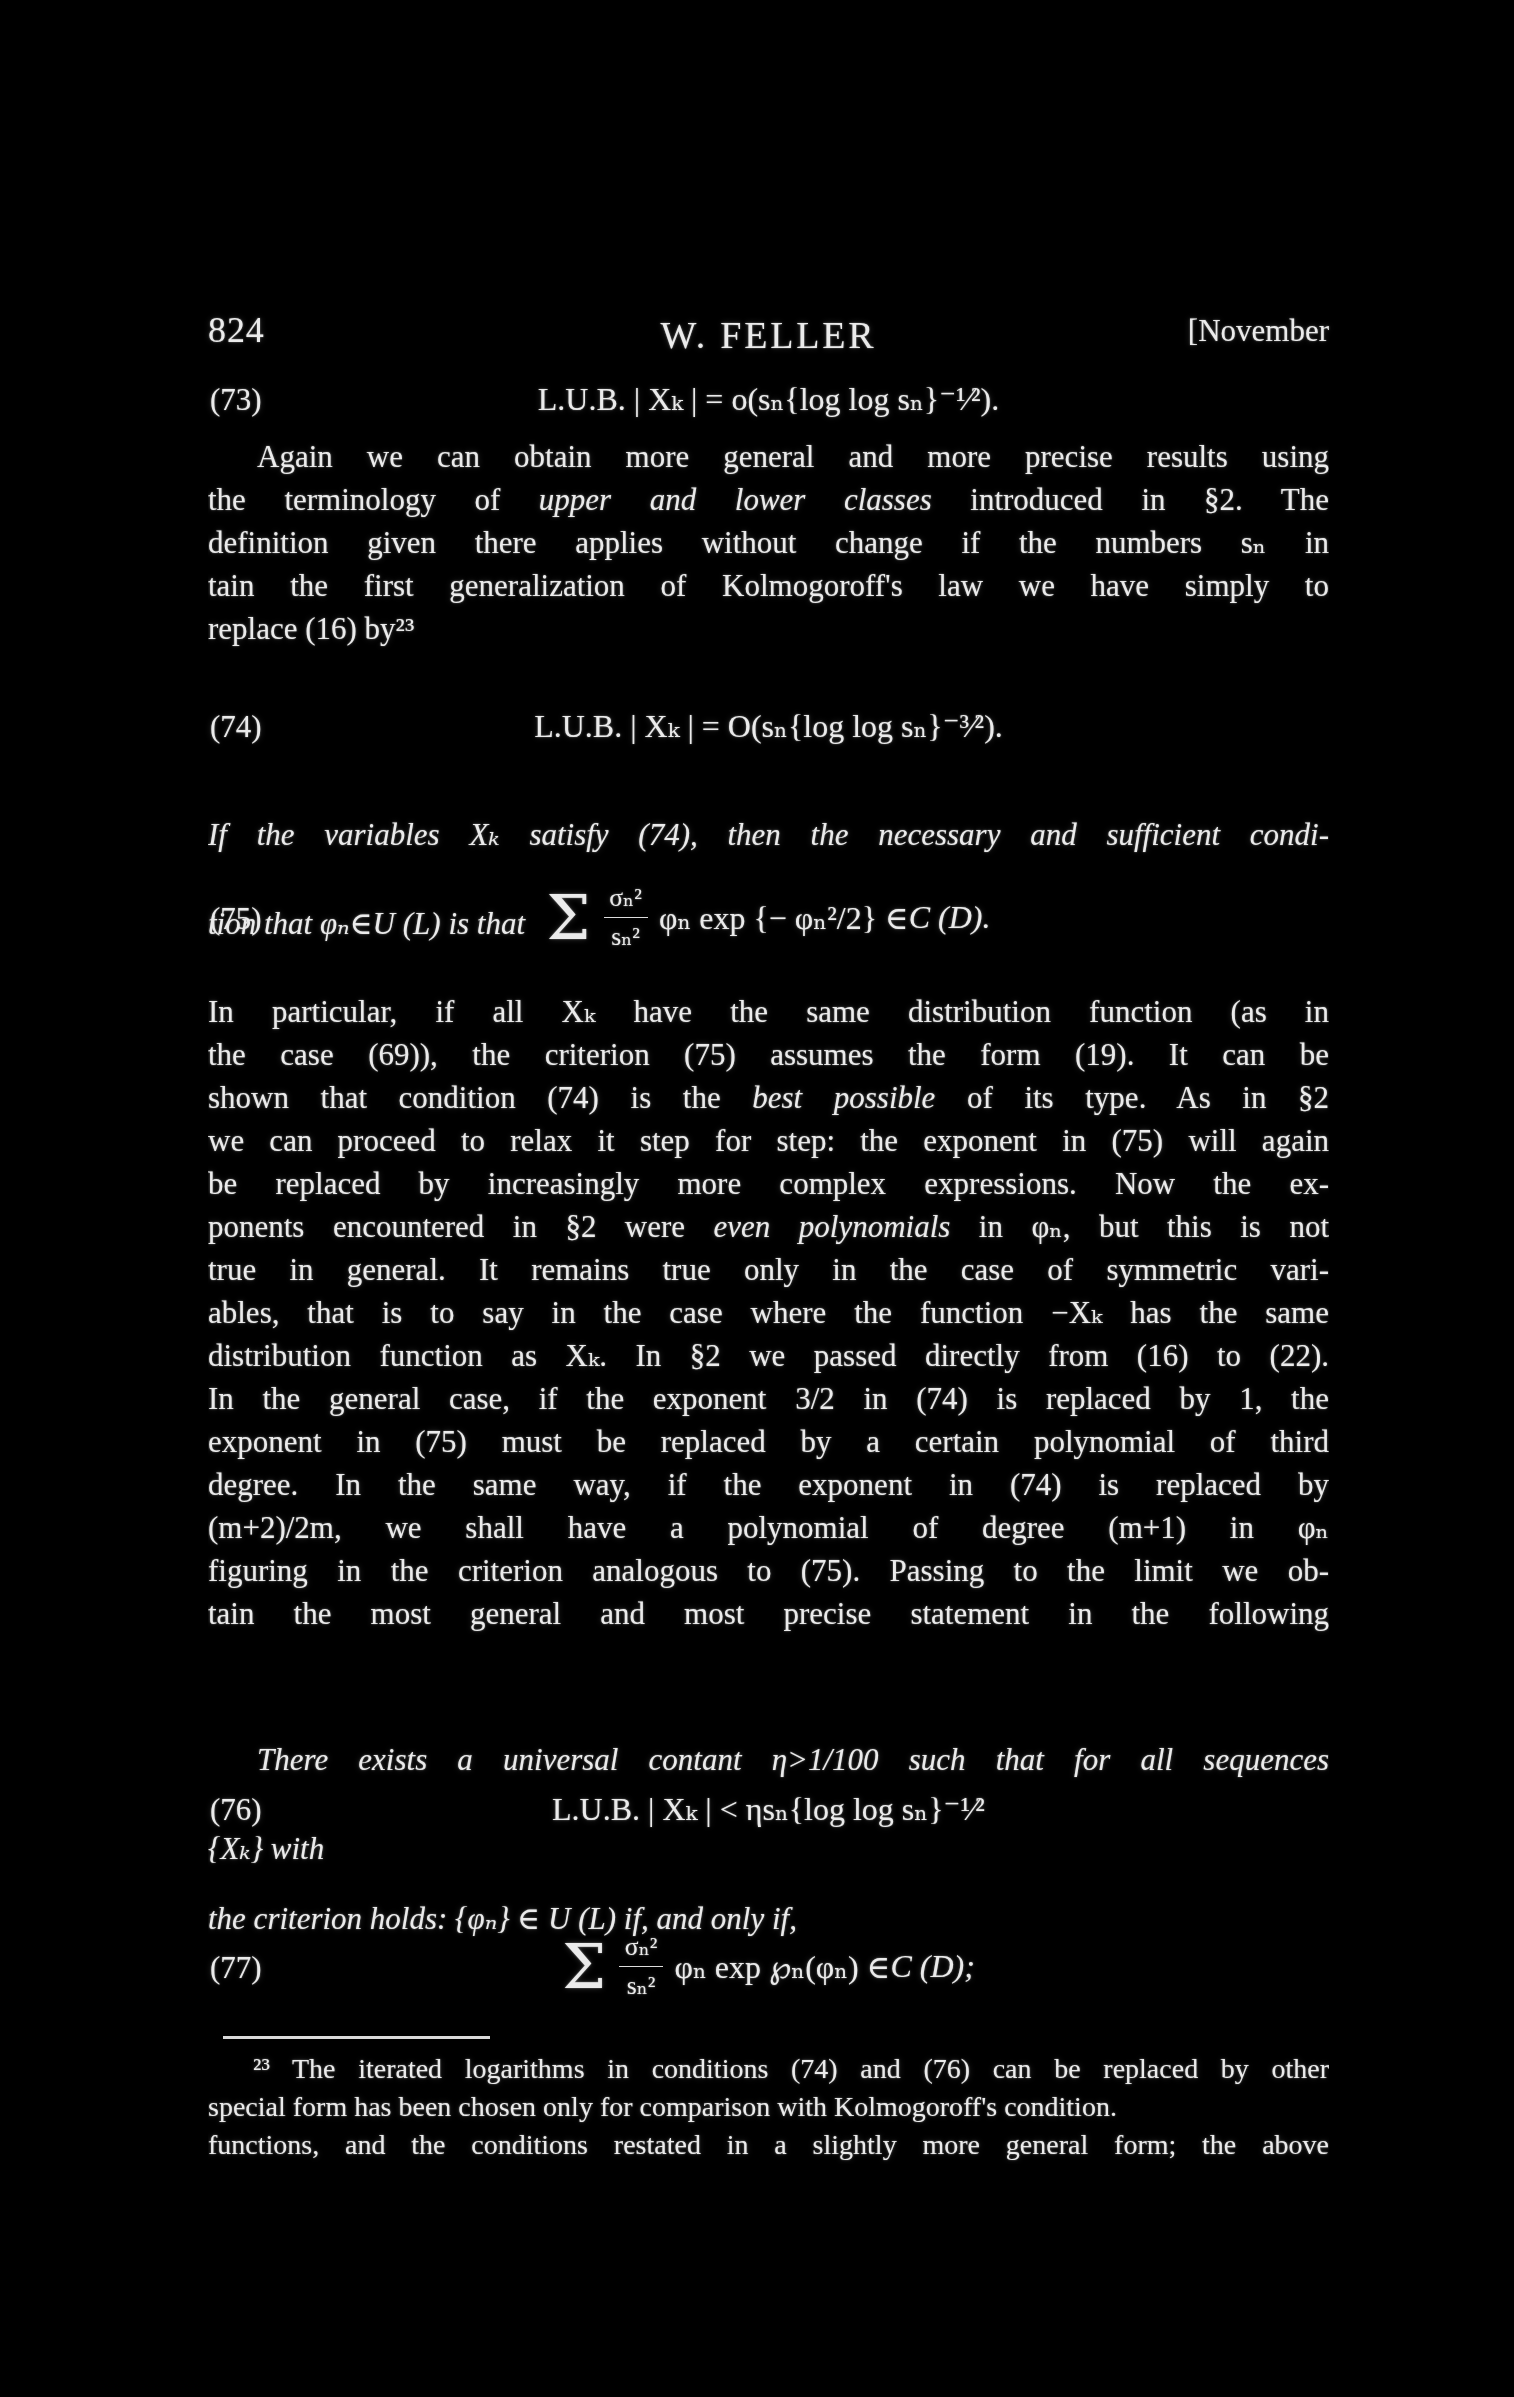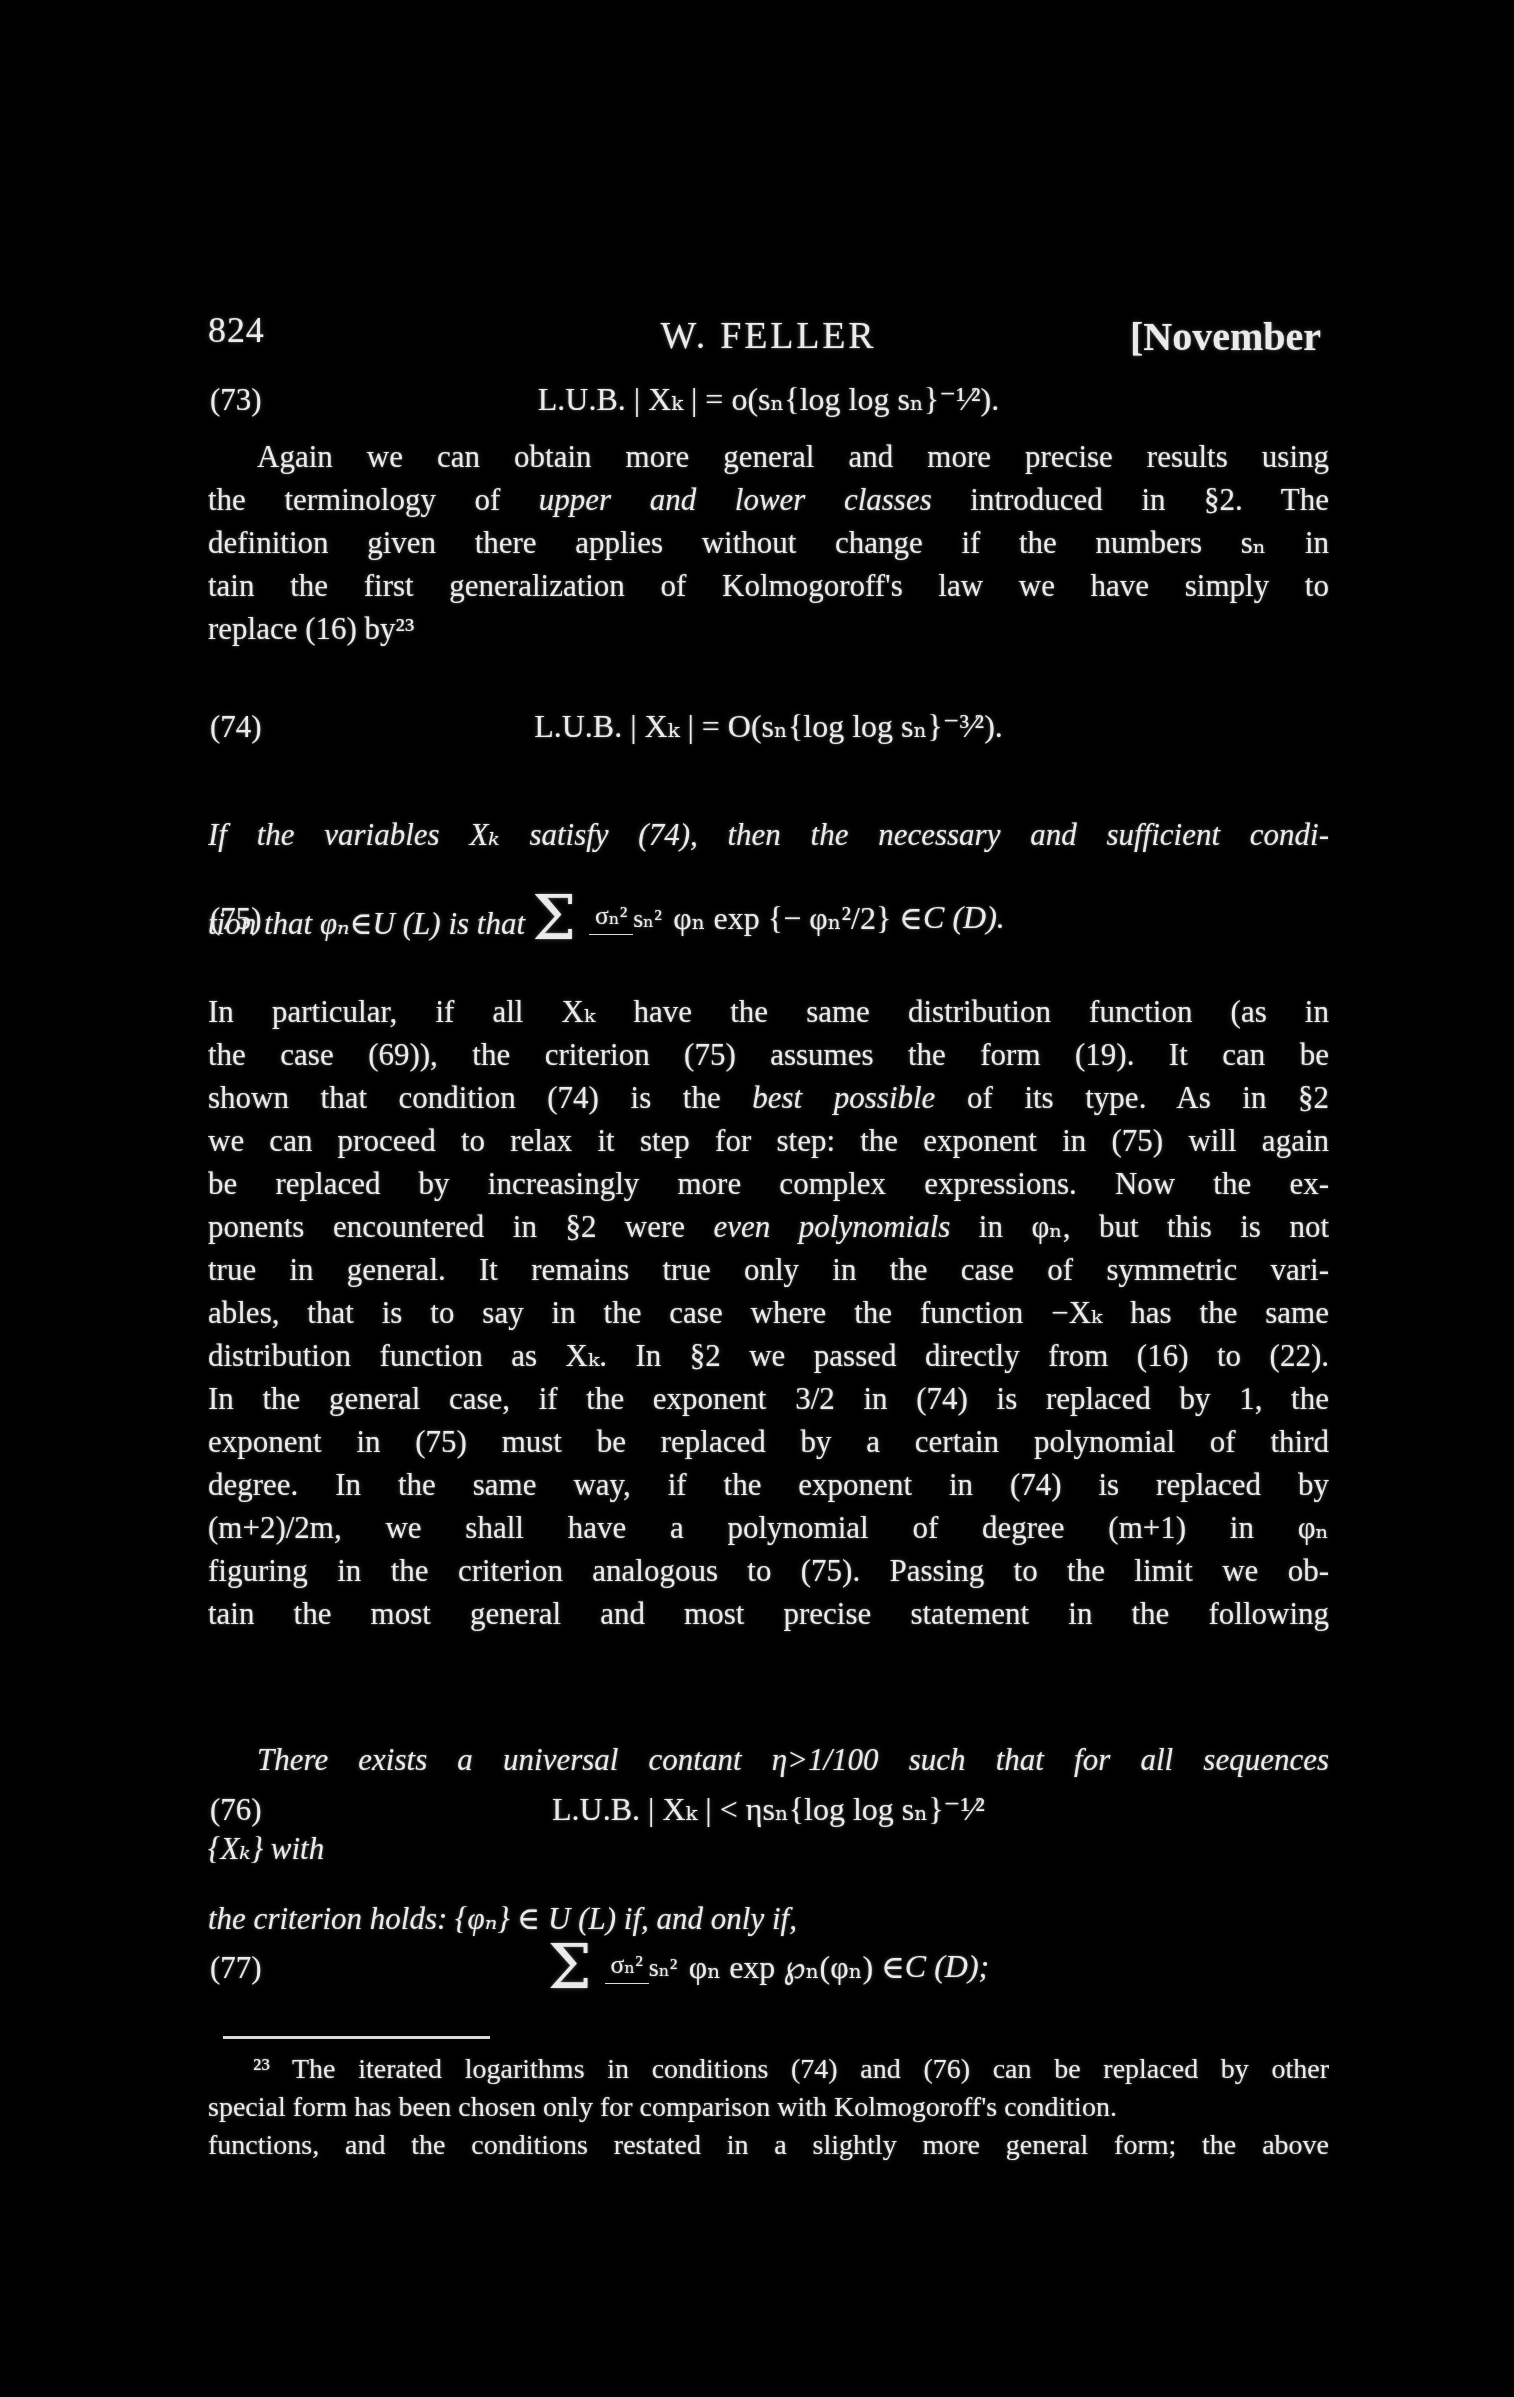--- a/index.html
+++ b/index.html
@@ -23,29 +23,29 @@
     overflow:hidden;
   }
   .line.endl{text-align-last:left;}
   .line.indent{padding-left:49px;}
   .it{font-style:italic;}
   .stmt .line{font-style:italic;margin-top:46px;}
   
   .header-row{position:absolute;left:208px;width:1121px;height:47px;}
   .pgnum{position:absolute;left:0;top:0;font-size:36px;letter-spacing:0.9px;}
   .runtitle{display:block;text-align:center;font-size:38px;letter-spacing:2.8px;padding-top:3.8px;}
-  .issue{position:absolute;right:8px;top:3.8px;font-size:40px;font-weight:bold;}
+  .issue{position:absolute;right:0;top:3.8px;font-size:31px;}
   
   .eq-row{position:absolute;left:208px;width:1121px;text-align:center;font-size:32px;line-height:49px;height:49px;}
   .eq-label{position:absolute;left:1.9px;top:0;font-size:31px;line-height:49px;}
   .eq-tall{position:absolute;left:208px;width:1121px;display:flex;align-items:center;justify-content:center;}
   .eq-tall .eq-label{top:50%;line-height:31px;transform:translateY(-50%);}
   .eq-math{display:inline-flex;align-items:center;font-size:32px;}
   .sum{font-size:62px;line-height:1;margin-right:13.2px;font-family:"DejaVu Serif","DejaVu Sans",serif;}
-  .frac{display:inline-flex;flex-direction:row;align-items:center;font-size:25.6px;line-height:1.25;margin-right:11.4px;}
+  .frac{display:inline-flex;flex-direction:column;align-items:center;font-size:25.6px;line-height:1.25;margin-right:11.4px;}
   .num{border-bottom:1.9px solid #dcdcdc;padding:0 5.7px 2.8px;}
   .den{padding-top:2.8px;}
   .scr{font-style:italic;}
   
   .fn-rule{position:absolute;background:#d9d9d9;}
   .footnote .line{font-size:28px;line-height:38px;height:38px;}
   .footnote .line.indent{padding-left:45px;}
 </style>
 </head>
 <body>

